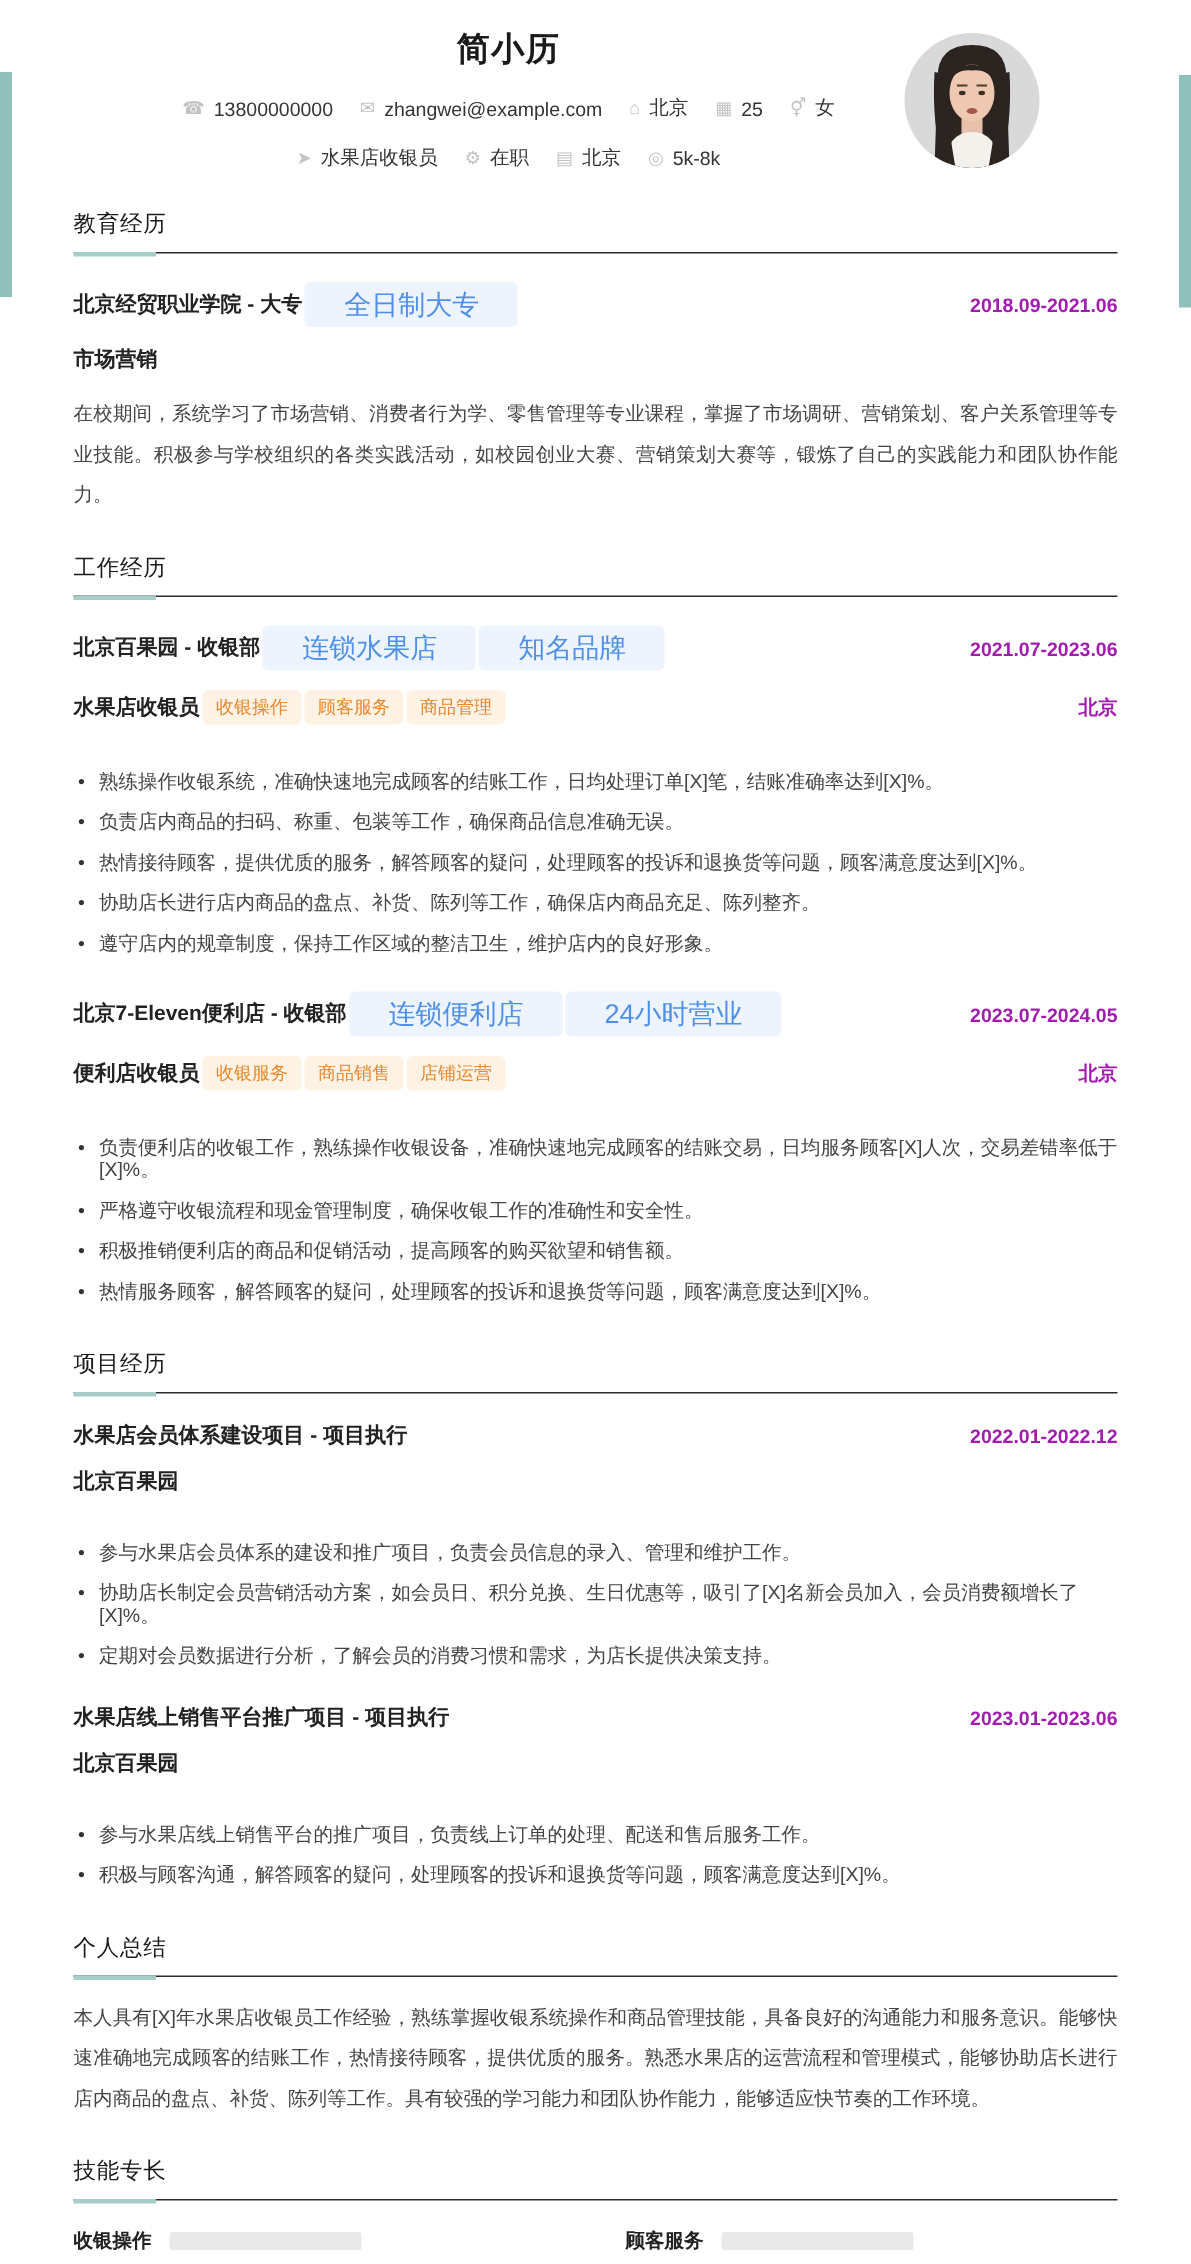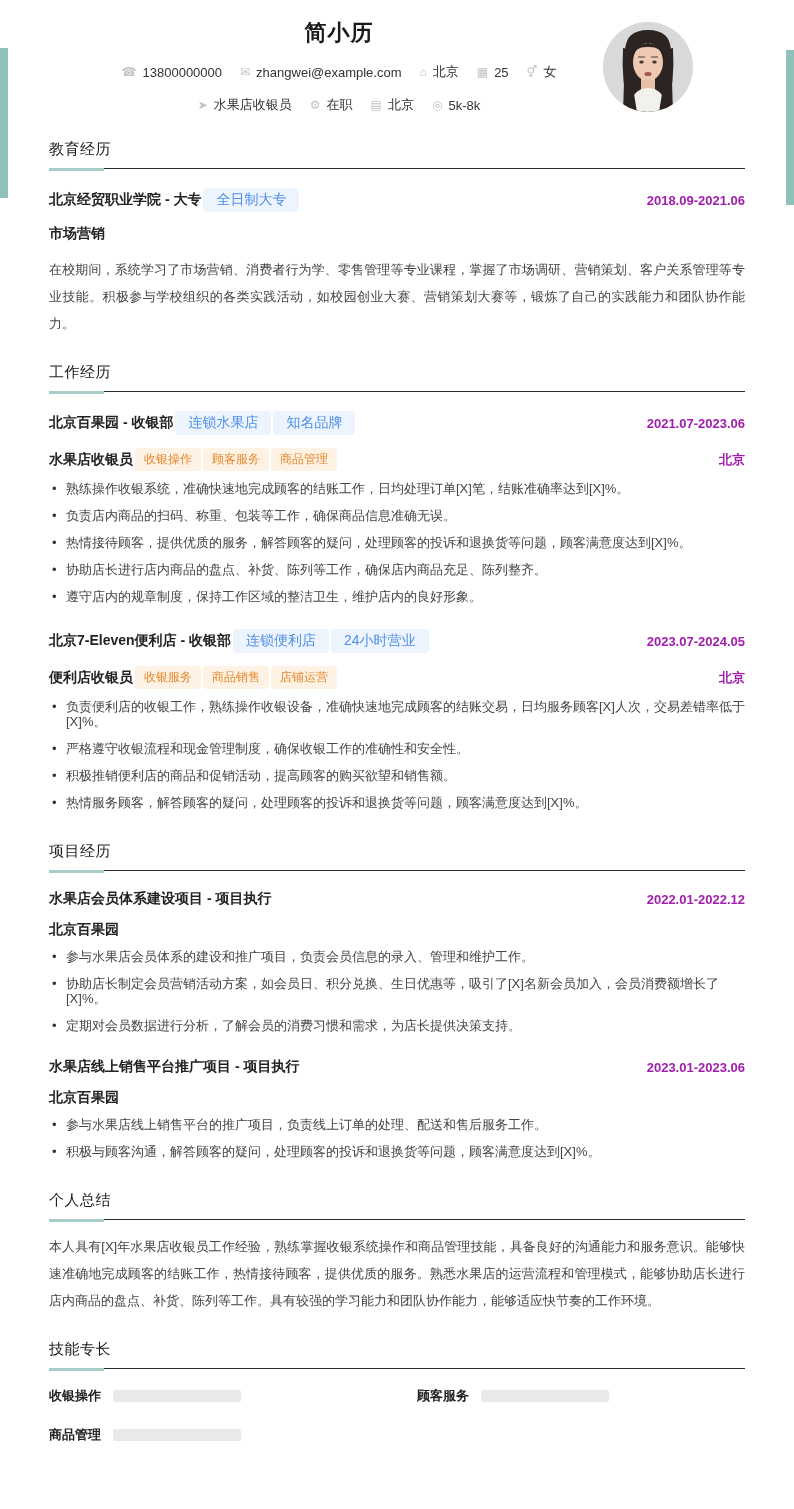--- a/index.html
+++ b/index.html
@@ -29,33 +29,33 @@
   .sec-head { margin-top:26px; position:relative; border-bottom:1.5px solid #2c2c2c; padding-bottom:9px; }
   .sec-head .sec-title { font-size:15px; font-weight:normal; color:#1a1a1a; letter-spacing:0.5px; }
   .sec-head::after { content:""; position:absolute; left:0; bottom:-2.5px; width:55px; height:3px; background:#a6cdc7; }
 
   .row-between { display:flex; justify-content:space-between; align-items:center; }
   .bold-line { font-size:14px; font-weight:bold; color:#222; }
   .date { font-size:13px; font-weight:bold; color:#a21caf; white-space:nowrap; }
   .left-cluster { display:flex; align-items:center; gap:2px; }
 
   .tag-blue {
-    font-size:14px; color:#4e8fe8; background:#edf4fd;
-    padding:3px 13px; border-radius:4px; white-space:nowrap;
+    font-size:18px; color:#4e8fe8; background:#edf4fd;
+    padding:3px 26px; border-radius:4px; white-space:nowrap;
   }
   .tag-orange {
     font-size:12px; color:#e7882c; background:#fdf2e4;
     padding:3px 9px; border-radius:4px; white-space:nowrap;
   }
 
   .item-head { margin-top:19px; }
   .sub-head { margin-top:13px; }
   .para { margin-top:13px; font-size:13px; color:#444; line-height:27px; text-align:justify; }
 
-  ul.bullets { list-style:none; margin-top:4px; }
+  ul.bullets { list-style:none; margin-top:24px; }
   ul.bullets li { position:relative; padding:6px 0 6px 17px; font-size:13px; color:#444; line-height:15px; }
   ul.bullets li::before { content:"•"; position:absolute; left:3px; top:6px; color:#333; }
 
   .job-block + .job-block { margin-top:14px; }
   .proj-block + .proj-block { margin-top:16px; }
 
   
   .skills-grid { display:grid; grid-template-columns:1fr 1fr; column-gap:40px; row-gap:21px; margin-top:18px; }
   .skill { display:flex; align-items:center; gap:12px; }
   .skill-name { font-size:13px; font-weight:bold; color:#222; white-space:nowrap; }

